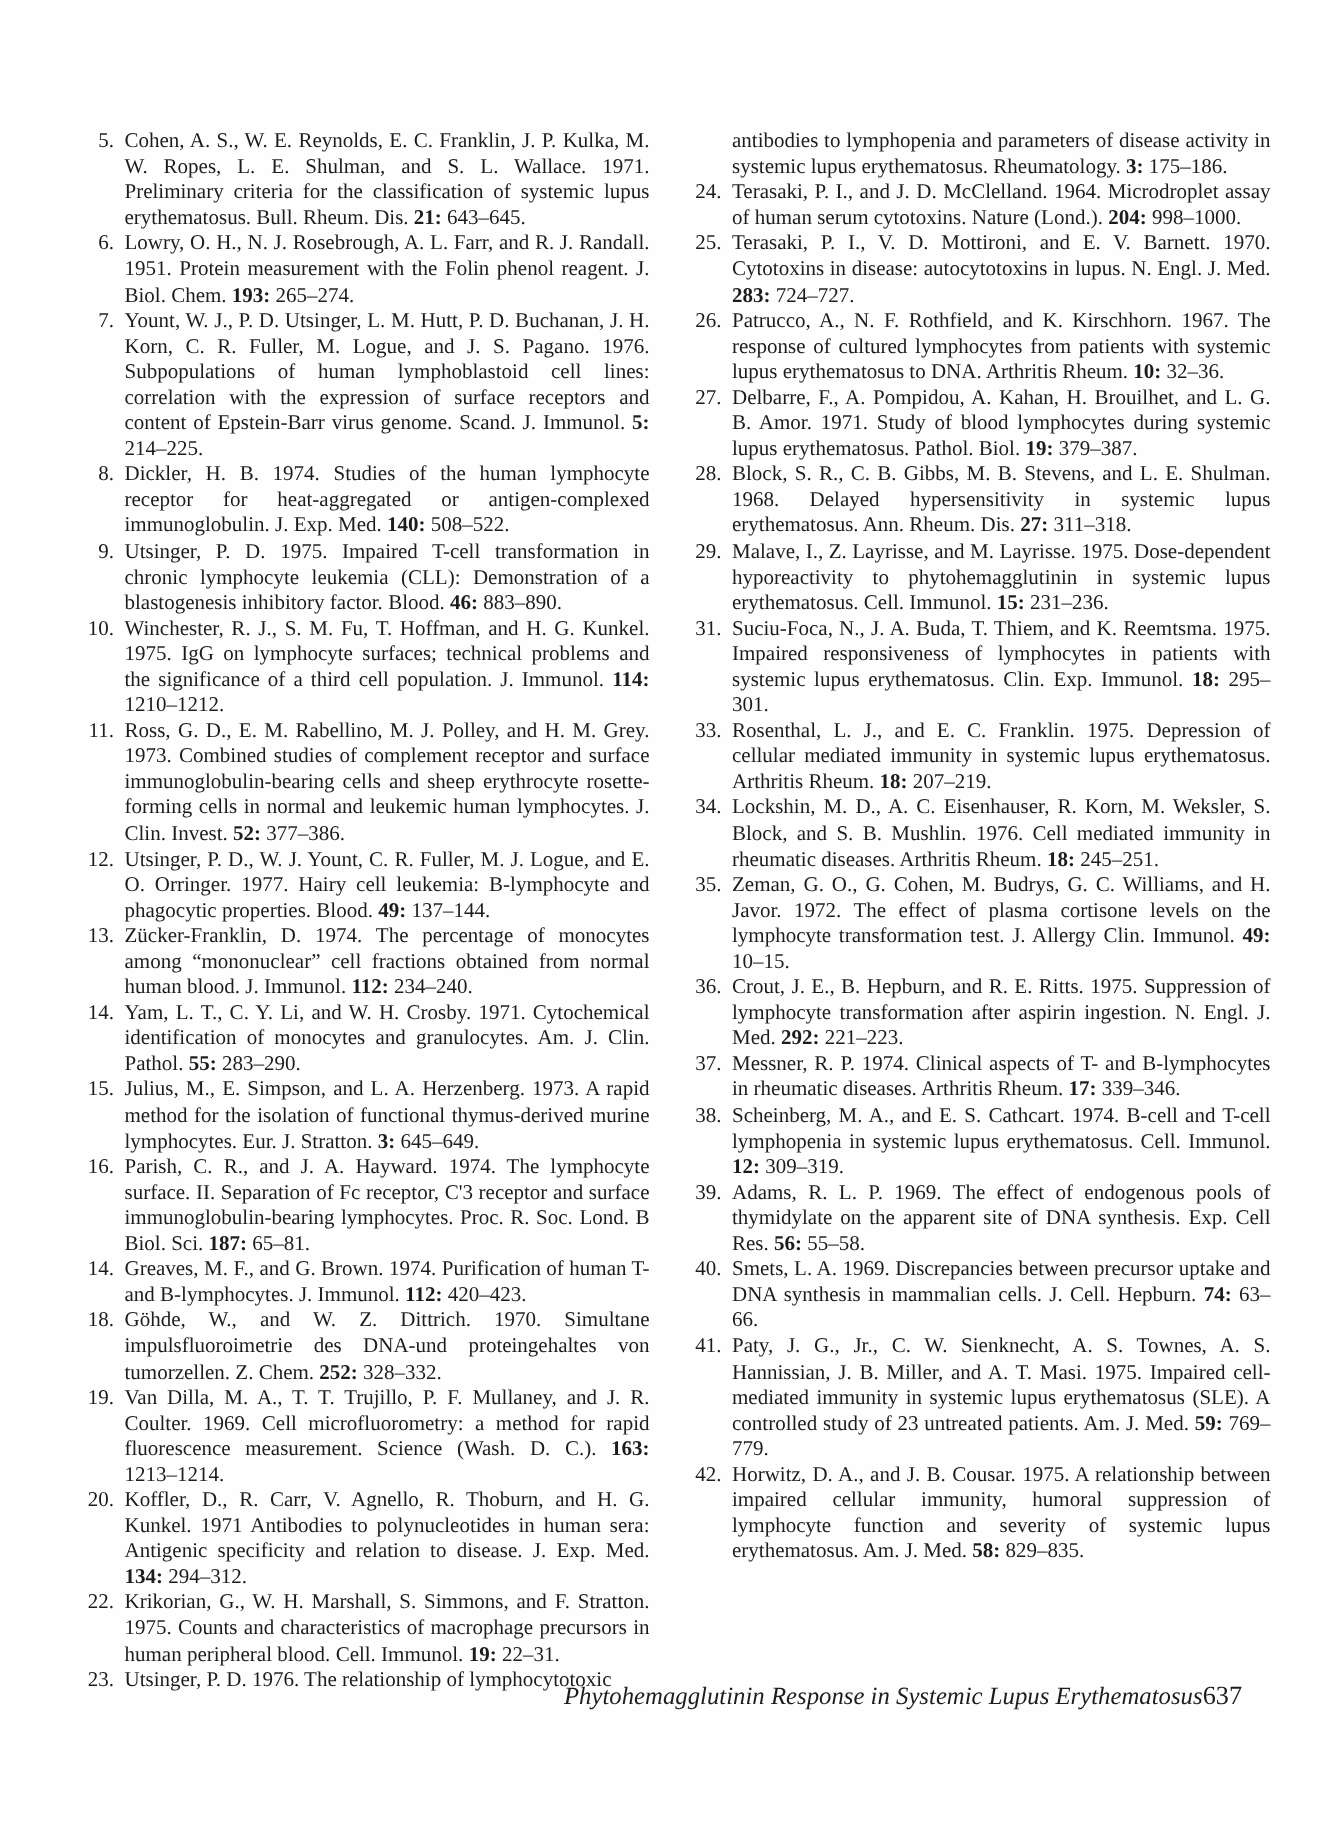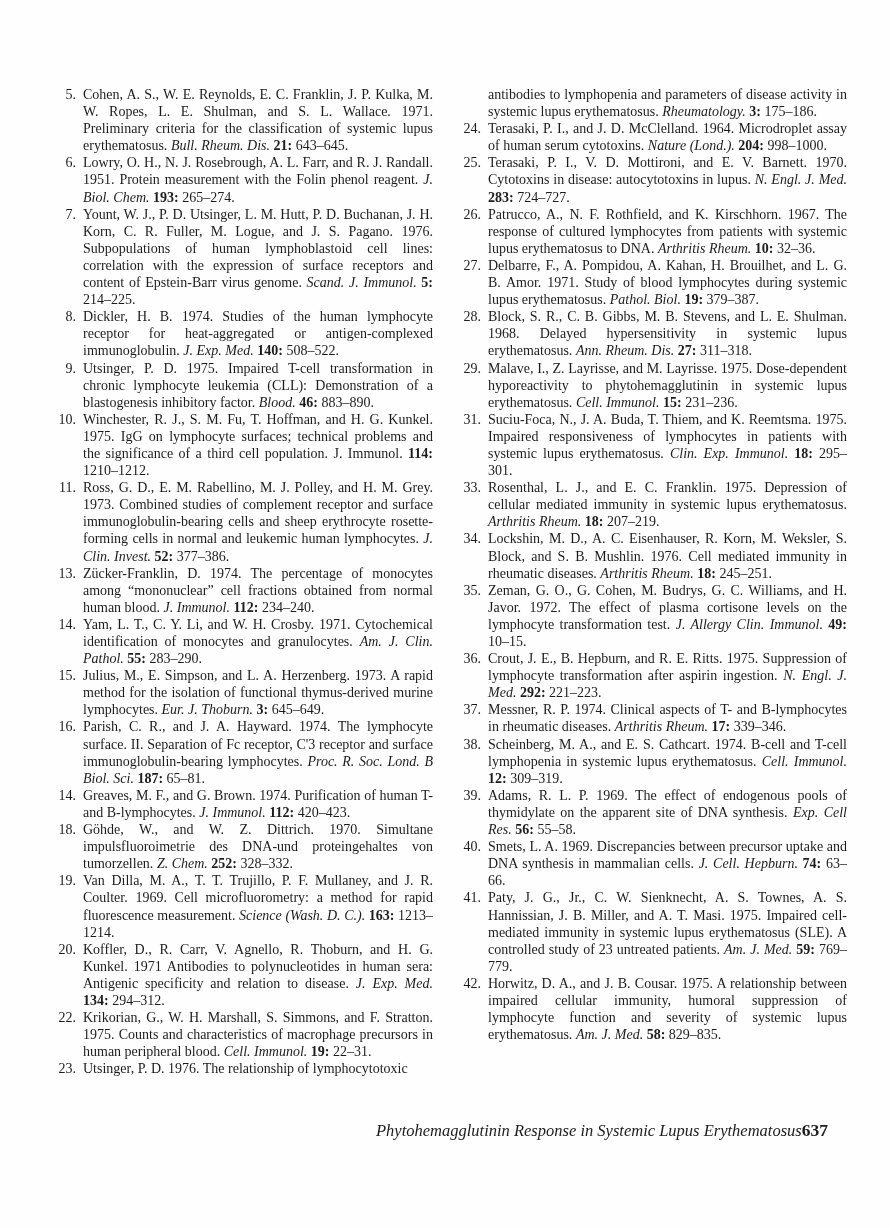--- a/index.html
+++ b/index.html
@@ -28,32 +28,32 @@
   .ref-num {
     flex: 0 0 24px;
     padding-right: 7px;
     text-align: right;
     white-space: nowrap;
   }
   .ref-text {
     flex: 1;
     text-align: justify;
   }
-  .i { font-style: italic; }
+  .i { }
   .b { font-weight: bold; }
   .footer {
     position: absolute;
     left: 35px; top: 1120px;
     width: 793px;
     display: flex;
     justify-content: flex-end;
     align-items: baseline;
   }
   .footer-title { font-style: italic; font-size: 16.5px; }
-  .footer-page  { font-size: 17.5px; font-weight: bold; }
+  .footer-page  { font-size: 17.5px; }
 </style>
 </head>
 <body>
 
 <div class="page">
   <div class="columns">
     <div class="col col-left">
         <div class="ref">
           <span class="ref-num">5.</span>
           <span class="ref-text"><span>Cohen, A. S., W. E. Reynolds, E. C. Franklin, J. P. Kulka, M. W. Ropes, L. E. Shulman, and S. L. Wallace. 1971. Preliminary criteria for the classification of systemic lupus erythematosus. </span><span class="i">Bull. Rheum. Dis. </span><span class="b">21:</span><span> 643–645.</span></span>
@@ -76,30 +76,34 @@
         </div>
         <div class="ref">
           <span class="ref-num">10.</span>
           <span class="ref-text"><span>Winchester, R. J., S. M. Fu, T. Hoffman, and H. G. Kunkel. 1975. IgG on lymphocyte surfaces; technical problems and the significance of a third cell population. J. Immunol. </span><span class="b">114:</span><span> 1210–1212.</span></span>
         </div>
         <div class="ref">
           <span class="ref-num">11.</span>
           <span class="ref-text"><span>Ross, G. D., E. M. Rabellino, M. J. Polley, and H. M. Grey. 1973. Combined studies of complement receptor and surface immunoglobulin-bearing cells and sheep erythrocyte rosette-forming cells in normal and leukemic human lymphocytes. </span><span class="i">J. Clin. Invest. </span><span class="b">52:</span><span> 377–386.</span></span>
         </div>
         <div class="ref">
+          <span class="ref-num">12.</span>
+          <span class="ref-text"><span>Utsinger, P. D., W. J. Yount, C. R. Fuller, M. J. Logue, and E. O. Orringer. 1977. Hairy cell leukemia: B-lymphocyte and phagocytic properties. </span><span class="i">Blood. </span><span class="b">49:</span><span> 137–144.</span></span>
+        </div>
+        <div class="ref">
           <span class="ref-num">13.</span>
           <span class="ref-text"><span>Zücker-Franklin, D. 1974. The percentage of monocytes among “mononuclear” cell fractions obtained from normal human blood. </span><span class="i">J. Immunol. </span><span class="b">112:</span><span> 234–240.</span></span>
         </div>
         <div class="ref">
           <span class="ref-num">14.</span>
           <span class="ref-text"><span>Yam, L. T., C. Y. Li, and W. H. Crosby. 1971. Cytochemical identification of monocytes and granulocytes. </span><span class="i">Am. J. Clin. Pathol. </span><span class="b">55:</span><span> 283–290.</span></span>
         </div>
         <div class="ref">
           <span class="ref-num">15.</span>
-          <span class="ref-text"><span>Julius, M., E. Simpson, and L. A. Herzenberg. 1973. A rapid method for the isolation of functional thymus-derived murine lymphocytes. </span><span class="i">Eur. J. Thoburn. </span><span class="b">3:</span><span> 645–649.</span></span>
+          <span class="ref-text"><span>Julius, M., E. Simpson, and L. A. Herzenberg. 1973. A rapid method for the isolation of functional thymus-derived murine lymphocytes. </span><span class="i">Eur. J. Stratton. </span><span class="b">3:</span><span> 645–649.</span></span>
         </div>
         <div class="ref">
           <span class="ref-num">16.</span>
           <span class="ref-text"><span>Parish, C. R., and J. A. Hayward. 1974. The lymphocyte surface. II. Separation of Fc receptor, C'3 receptor and surface immunoglobulin-bearing lymphocytes. </span><span class="i">Proc. R. Soc. Lond. B Biol. Sci. </span><span class="b">187:</span><span> 65–81.</span></span>
         </div>
         <div class="ref">
           <span class="ref-num">14.</span>
           <span class="ref-text"><span>Greaves, M. F., and G. Brown. 1974. Purification of human T- and B-lymphocytes. </span><span class="i">J. Immunol. </span><span class="b">112:</span><span> 420–423.</span></span>
         </div>
         <div class="ref">

